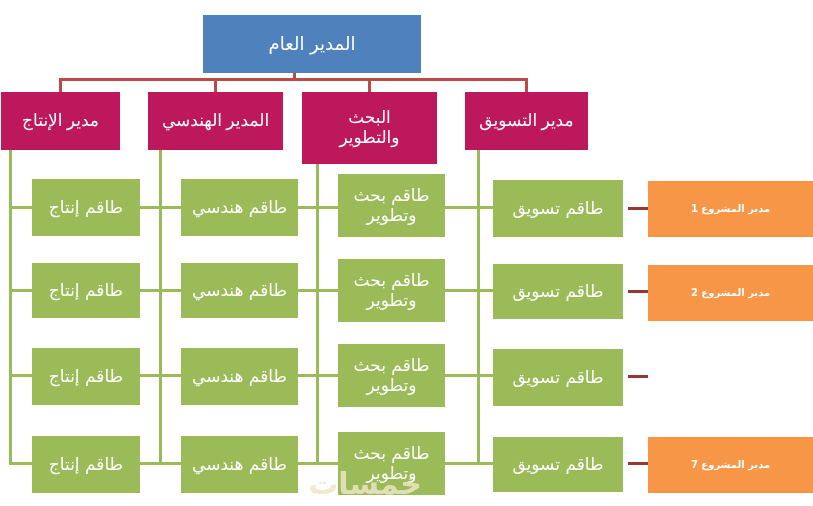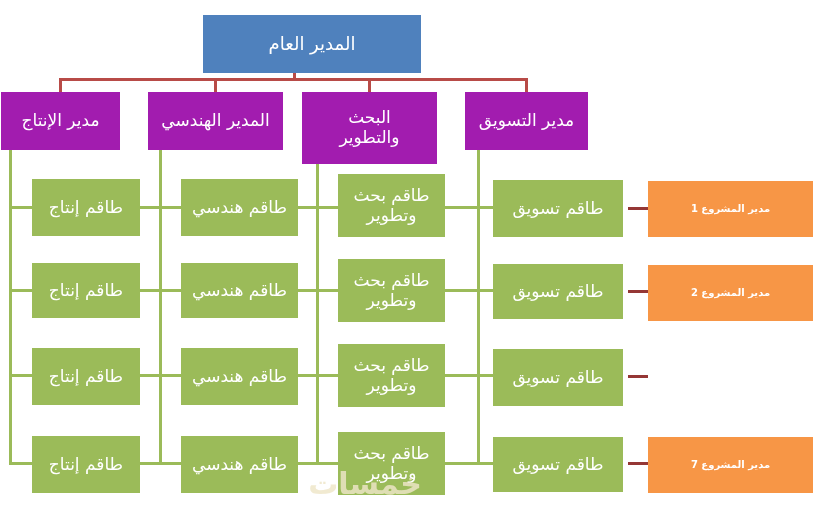--- a/index.html
+++ b/index.html
@@ -5,21 +5,21 @@
   html,body{margin:0;padding:0;background:#fff;}
   .canvas{
     position:relative;width:813px;height:506px;background:#ffffff;overflow:hidden;
     font-family:"DejaVu Sans",sans-serif;
   }
   .box{
     position:absolute;display:flex;align-items:center;justify-content:center;
     color:#fff;text-align:center;box-sizing:border-box;line-height:1.15;
   }
   .root-box{background:#4f81bd;font-size:18px;}
-  .dept-box{background:#a21caf;font-size:17px;}
+  .dept-box{background:#be185d;font-size:17px;font-family:Liberation Serif, serif;}
   .crew-box{background:#9bbb59;font-size:17px;}
   .proj-box{background:#f79646;font-size:10px;font-weight:bold;}
   .pre{white-space:pre-line;}
   .hline,.vline{position:absolute;}
   .red-line{background:#b84b47;}
   .green-line{background:#9bbb59;}
   .darkred-line{background:#953735;}
   .lines{z-index:1;}
   .box{z-index:2;}
   .watermark{

